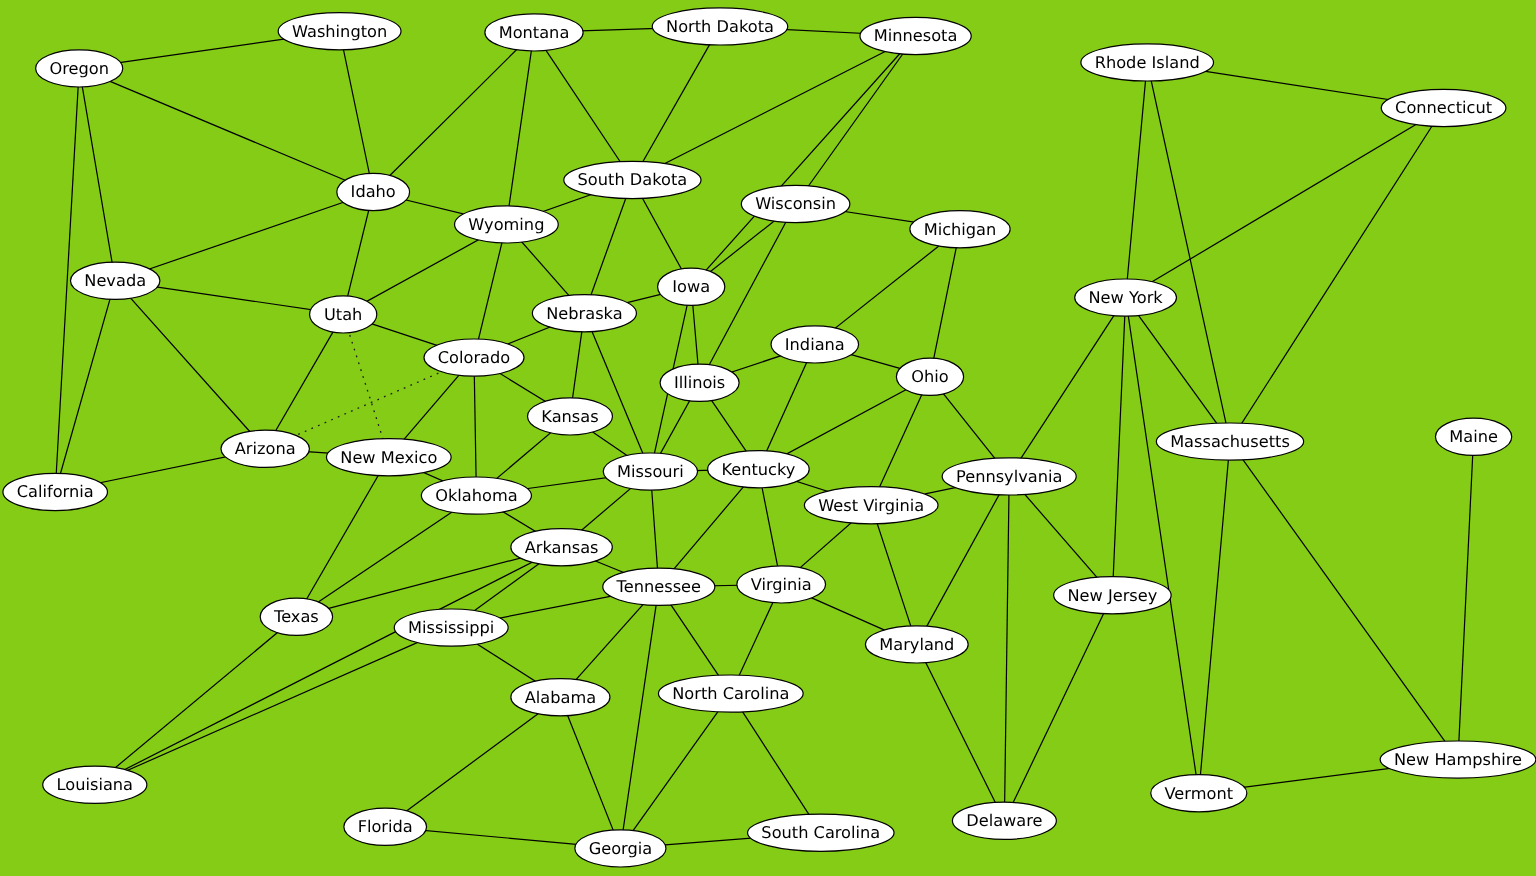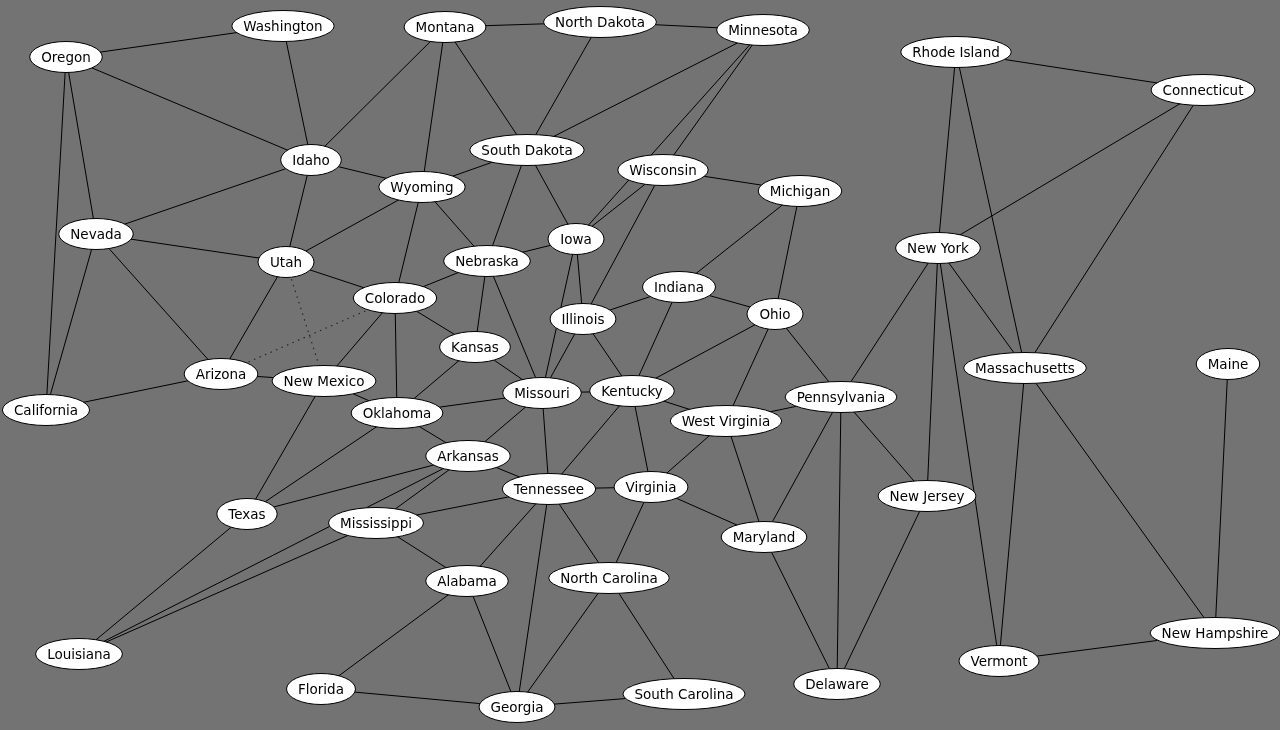--- a/index.html
+++ b/index.html
@@ -4,21 +4,21 @@
 <style>
   html, body {
     margin: 0;
     padding: 0;
     background: #ffffff;
   }
   .canvas-wrap {
     position: relative;
     width: 1280px;
     height: 730px;
-    background: #737373;
+    background: #84cc16;
     overflow: hidden;
   }
   svg {
     display: block;
     font-family: "DejaVu Sans", "Liberation Sans", sans-serif;
   }
   .edge {
     stroke: #000000;
     stroke-width: 1;
     fill: none;

